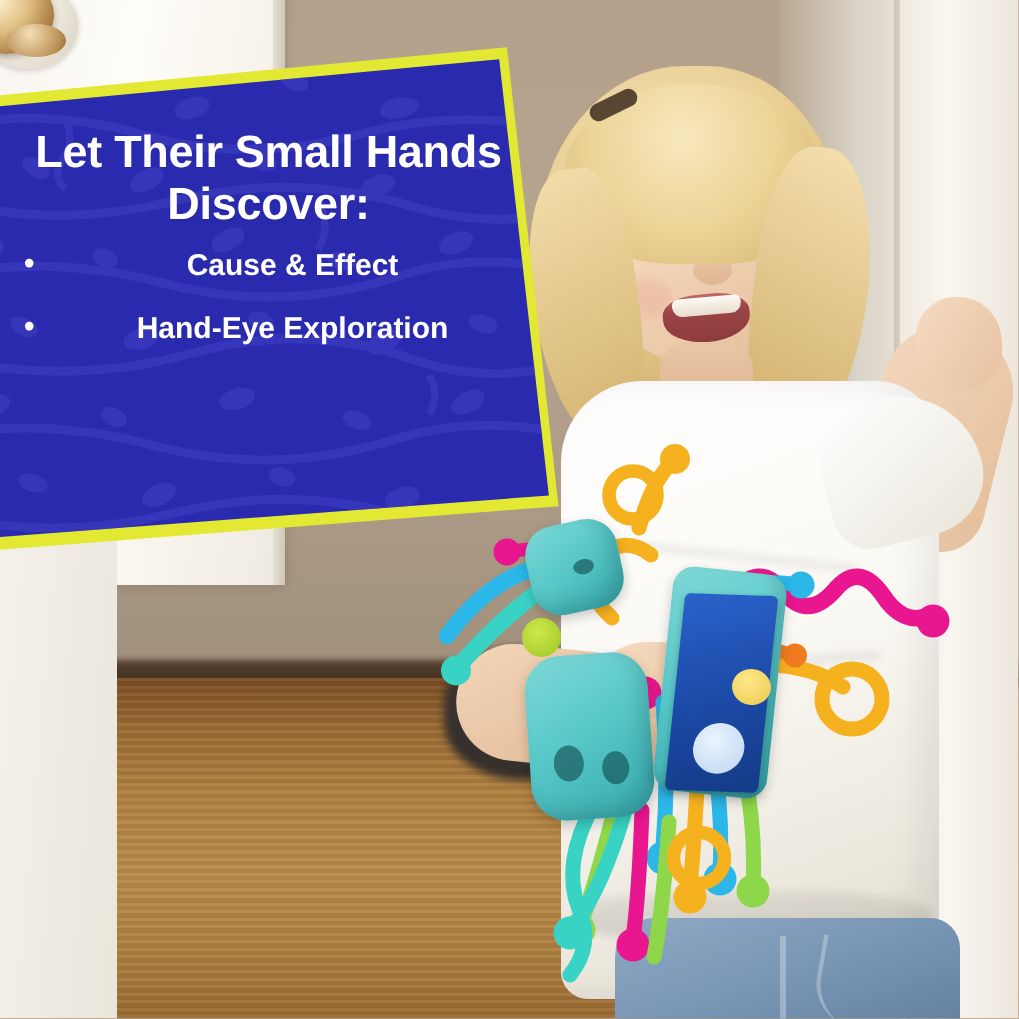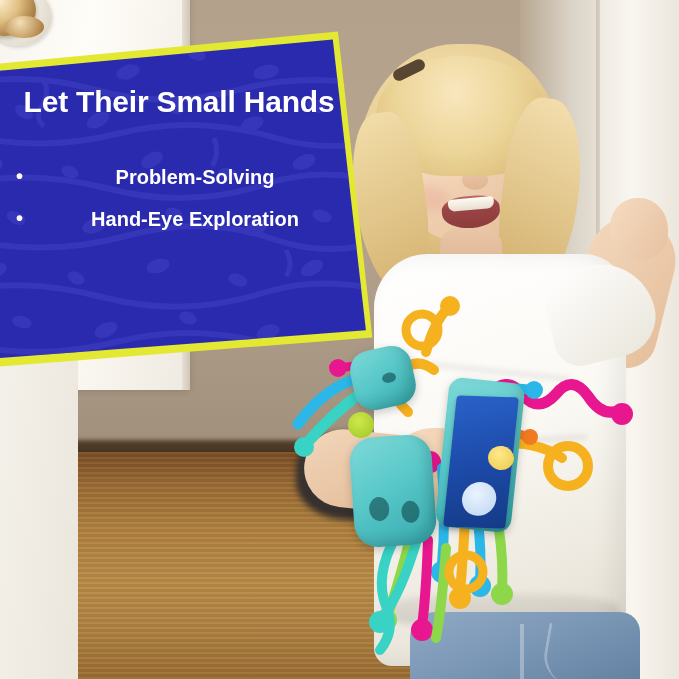--- a/index.html
+++ b/index.html
@@ -358,21 +358,22 @@
           <path d="M78,60 q6,14 -2,26 q-8,12 2,20" stroke="#4343c6" stroke-width="5" fill="none"></path>
           <path d="M248,118 q6,16 -2,28" stroke="#4343c6" stroke-width="5" fill="none"></path>
           <path d="M320,230 q8,14 0,26" stroke="#4343c6" stroke-width="5" fill="none"></path>
         </g>
       </svg>
     </div>
 
     <div class="panel-content">
       <div class="heading">
         <div>Let Their Small Hands</div>
+        <div>Discover:</div>
       </div>
       <ul class="bullets">
-        <li>Problem-Solving</li>
+        <li>Cause &amp; Effect</li>
         <li>Hand-Eye Exploration</li>
       </ul>
     </div>
   </div>
 
 </div>
 
 </body></html>

